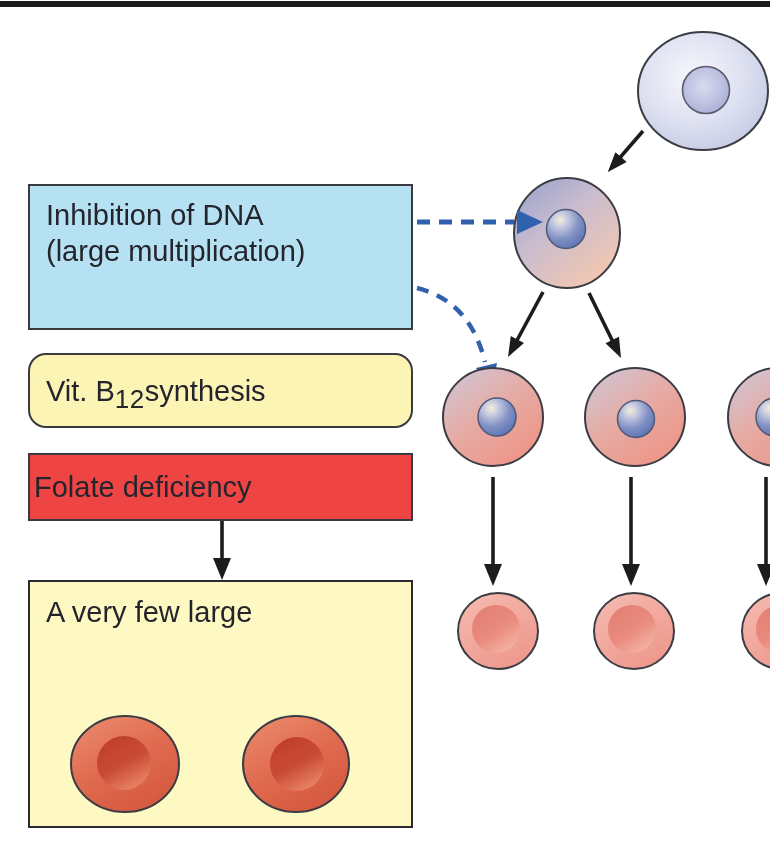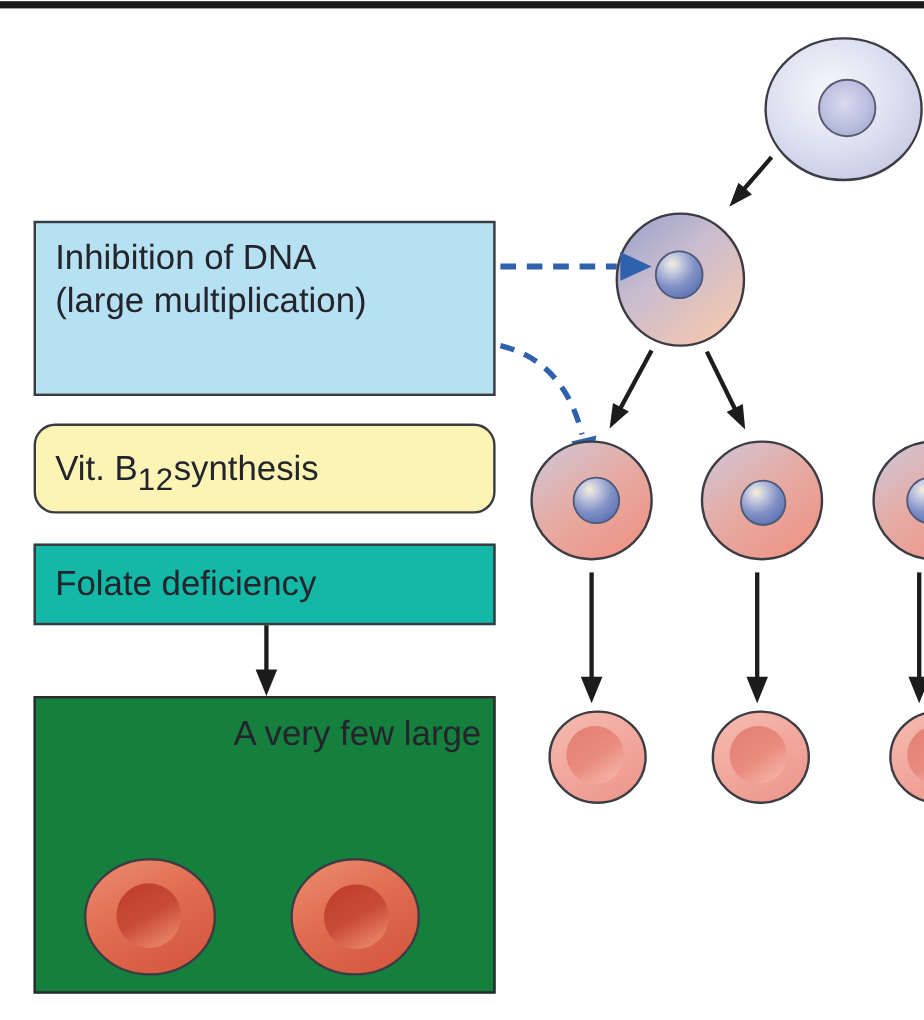--- a/index.html
+++ b/index.html
@@ -19,22 +19,22 @@
     position:absolute;
     left:28px;width:385px;
     border:2px solid #3a3a40;
     box-sizing:border-box;
     font-size:29px;
     line-height:36px;
     color:#24242c;
   }
   #box-inhibition{top:184px;height:146px;background:#b6e1f2;padding:11px 10px 0 16px;}
   #box-b12{top:353px;height:75px;background:#fbf4b5;display:flex;align-items:center;padding-left:16px;border-radius:18px;}
-  #box-folate{top:453px;height:68px;background:#14b8a6;display:flex;align-items:center;padding-left:16px;}
-  #box-result{top:580px;height:248px;background:#15803d;border-color:#2b2b30;padding:12px 10px 0 16px;text-align:right;}
+  #box-folate{top:453px;height:68px;background:#ef4444;display:flex;align-items:center;padding-left:4px;}
+  #box-result{top:580px;height:248px;background:#fef9c3;border-color:#2b2b30;padding:12px 10px 0 16px;}
   .subscript{
     font-size:26px;
     position:relative;
     top:8px;
     letter-spacing:0.5px;
   }
   #diagram-svg{position:absolute;left:0;top:0;}
 </style>
 </head>
 <body>

